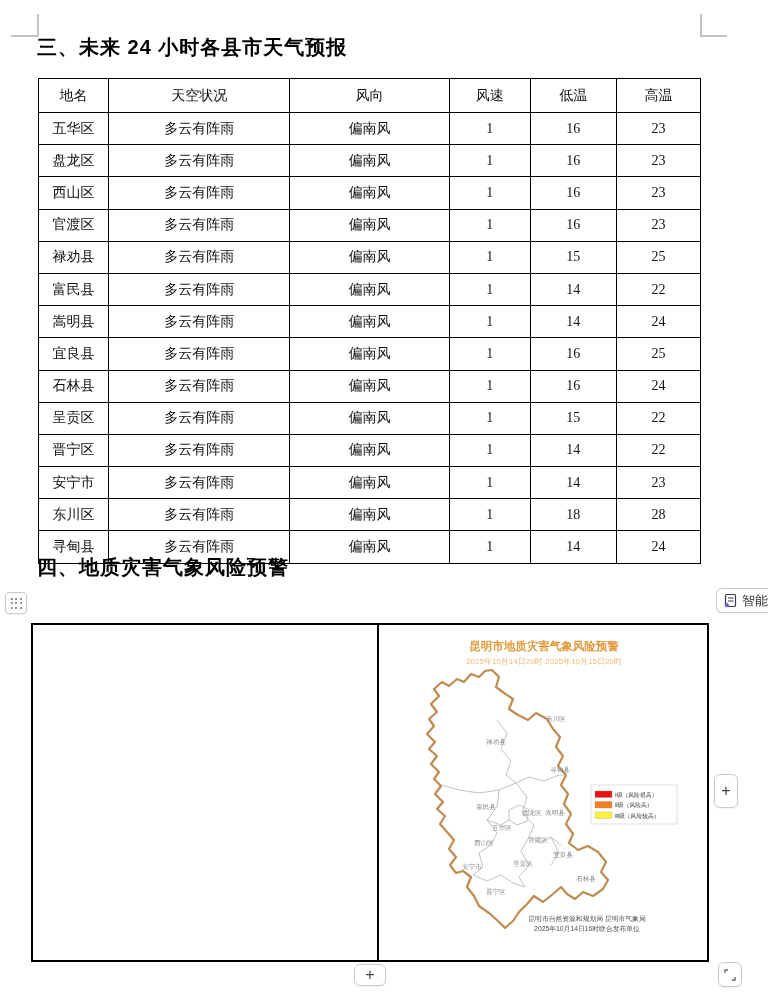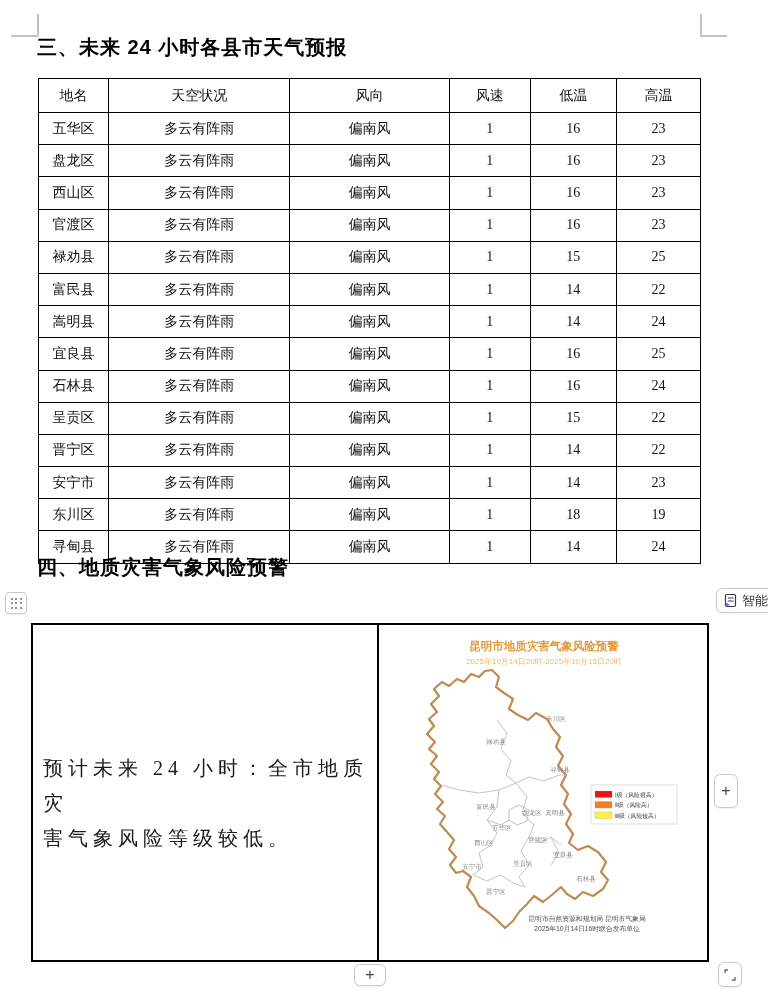--- a/index.html
+++ b/index.html
@@ -174,40 +174,36 @@
         <td>1</td>
         <td>14</td>
         <td>23</td>
       </tr>
       <tr class="row">
         <td>东川区</td>
         <td>多云有阵雨</td>
         <td>偏南风</td>
         <td>1</td>
         <td>18</td>
-        <td>19</td>
+        <td>28</td>
       </tr>
       <tr class="row">
         <td>寻甸县</td>
         <td>多云有阵雨</td>
         <td>偏南风</td>
         <td>1</td>
         <td>14</td>
         <td>24</td>
       </tr>
     </tbody>
 </table>
 
 <div id="figure-table">
   <div id="figure-divider"></div>
 
-  <div id="risk-text">
-    <div>预计未来 24 小时：全市地质灾</div>
-    <div>害气象风险等级较低。</div>
-  </div>
 
   <svg id="risk-map-svg" width="330" height="335" viewBox="0 0 330 335">
 
     <text id="map-title" x="165" y="25" text-anchor="middle" font-size="11.5" font-weight="bold" fill="#e09a3a" font-family="Liberation Sans, sans-serif">昆明市地质灾害气象风险预警</text>
     <text id="map-subtitle" x="165" y="39" text-anchor="middle" font-size="8" fill="#eaba74" font-family="Liberation Sans, sans-serif">2025年10月14日20时-2025年10月15日20时</text>
 
     <path d="M113,45 L120,52 117,62 125,68 134,74 130,84 139,90 149,95 157,88 168,94 174,104 181,112 177,122 184,131 179,141 187,150 182,160 189,169 185,179 192,189 187,199 194,209 190,218 199,225 209,221 219,227 227,237 222,247 229,255 224,264 214,271 204,267 196,274 188,269 182,262 174,269 164,277 155,271 148,279 140,287 134,296 126,303 119,296 110,288 100,281 95,271 88,262 92,252 84,246 77,248 71,240 77,232 70,224 75,215 68,207 61,199 66,191 58,184 64,177 56,169 62,161 55,154 60,147 52,139 58,131 50,124 56,117 48,109 55,101 50,94 58,87 52,79 60,71 55,64 63,57 70,61 78,54 85,57 92,49 100,52 106,46 Z" fill="none" stroke="#bf8b50" stroke-width="2.2" stroke-linejoin="round"></path>
 
     <g fill="none" stroke="#b3b3b3" stroke-width="0.8">
       <polyline points="118,95 128,108 122,124 132,136 127,150 137,158"></polyline>

